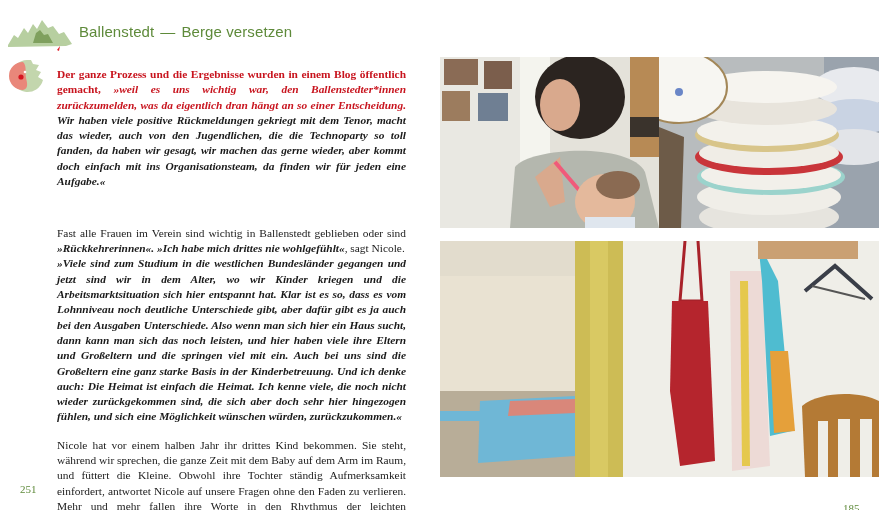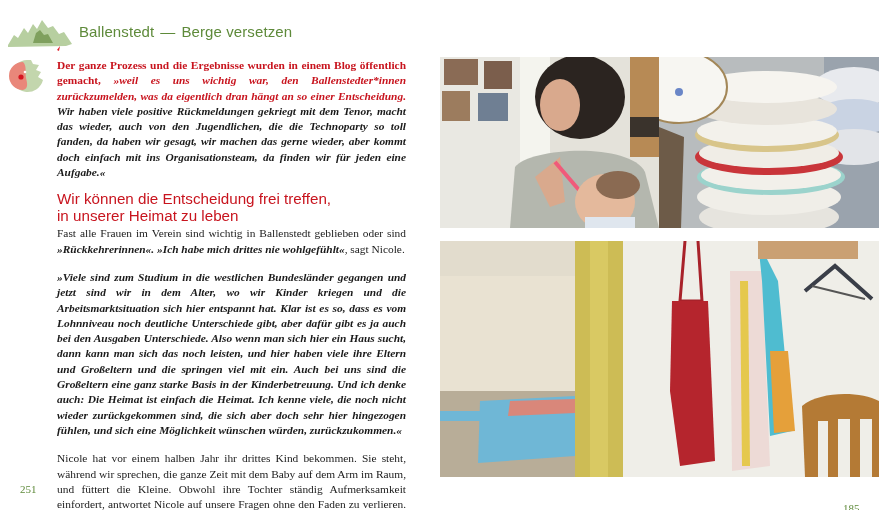--- a/index.html
+++ b/index.html
@@ -20,23 +20,23 @@
 
     
     .text-col { position: absolute; left: 57px; top: 58px; width: 349px; }
     .para {
       font-size: 11.4px; line-height: 15.3px; text-align: justify;
       hyphens: manual;
     }
     .para.intro { font-weight: bold; font-style: italic; }
     .para.intro .red { color: #c8141e; }
     .para.intro .red-upright { color: #c8141e; font-style: normal; }
-    .para.quote { font-weight: bold; font-style: italic; margin-top: 13px; }
+    .para.quote { font-weight: bold; font-style: italic; margin-top: 0; }
     .para.body { margin-top: 13px; }
-    .para.first { margin-top: 0; }
+    .para.first { margin-top: 9px; }
     .para em.q { font-style: italic; font-weight: bold; }
 
     .section-heading {
       font-family: "Liberation Sans", "DejaVu Sans", sans-serif;
       color: #c8141e; font-size: 15.2px; line-height: 16.5px;
       margin-top: 11px; margin-bottom: 2px; font-weight: normal;
     }
 
     .page-num {
       position: absolute; font-family: "Liberation Serif", "DejaVu Serif", serif;
@@ -70,22 +70,21 @@
   <circle cx="12" cy="19" r="2.6" fill="#d6151f"></circle>
   <circle cx="16" cy="14" r="1.3" fill="#ffffff"></circle>
 </svg>
 
 <div class="text-col">
   <p class="para intro first">
     <span class="red-upright">Der ganze Prozess und die Ergebnisse wurden in einem Blog öffentlich ge­macht, </span><span class="red">»weil es uns wichtig war, den Ballenstedter*innen zurückzumelden, was da eigentlich dran hängt an so einer Entscheidung.</span><span> Wir haben viele positi­ve Rückmeldungen gekriegt mit dem Tenor, macht das wieder, auch von den Ju­gendlichen, die die Technoparty so toll fanden, da haben wir gesagt, wir machen das gerne wieder, aber kommt doch einfach mit ins Organisationsteam, da finden wir für jeden eine Aufgabe.«</span>
   </p>
 
   <h2 class="section-heading">
-    <span>Wir können die Entscheidung frei treffen,</span><br>
-    <span>in unserer Heimat zu leben</span>
+    <br>
   </h2>
 
   <p class="para first">
     <span>Fast alle Frauen im Verein sind wichtig in Ballenstedt geblieben oder sind </span><em class="q">»Rückkehrerinnen«. »Ich habe mich drittes nie wohlgefühlt«</em><span>, sagt Nicole.</span>
   </p>
 
   <p class="para quote">»Viele sind zum Studium in die westlichen Bundesländer gegangen und jetzt sind wir in dem Alter, wo wir Kinder kriegen und die Arbeitsmarktsituation sich hier entspannt hat. Klar ist es so, dass es vom Lohnniveau noch deutliche Unterschiede gibt, aber dafür gibt es ja auch bei den Ausgaben Unterschiede. Also wenn man sich hier ein Haus sucht, dann kann man sich das noch leisten, und hier haben viele ihre Eltern und Großeltern und die springen viel mit ein. Auch bei uns sind die Großeltern eine ganz starke Basis in der Kinderbetreuung. Und ich denke auch: Die Heimat ist einfach die Heimat. Ich kenne viele, die noch nicht wieder zurückgekommen sind, die sich aber doch sehr hier hingezogen fühlen, und sich eine Möglichkeit wünschen würden, zurückzukommen.«</p>
 
   <p class="para body">
     <span>Nicole hat vor einem halben Jahr ihr drittes Kind bekommen. Sie steht, wäh­rend wir sprechen, die ganze Zeit mit dem Baby auf dem Arm im Raum, und füttert die Kleine. Obwohl ihre Tochter ständig Aufmerksamkeit einfordert, antwortet Nicole auf unsere Fragen ohne den Faden zu verlieren. Mehr und mehr fallen ihre Worte in den Rhythmus der leichten Pendelbewegung, mit der sie das Kind hin und herwiegt. </span>

